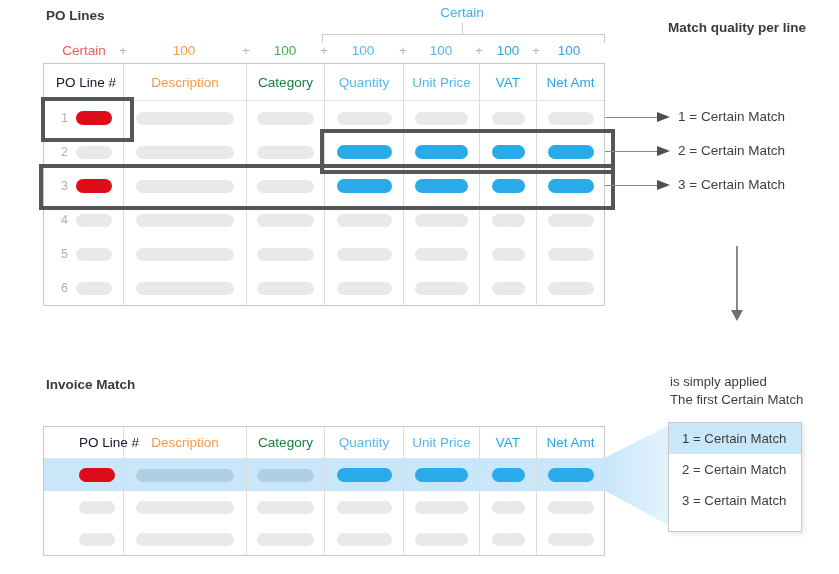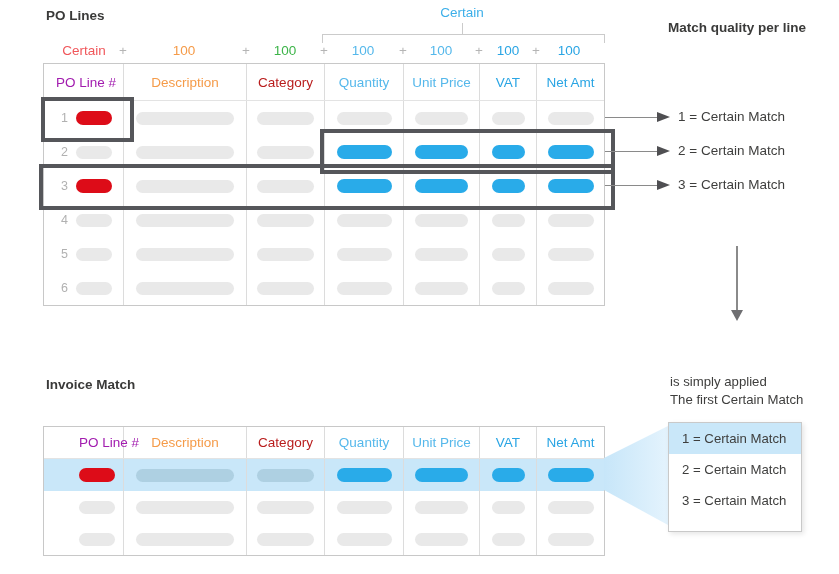--- a/index.html
+++ b/index.html
@@ -25,21 +25,21 @@
   .thead{display:flex;border-bottom:1px solid #e3e3e3;}
   .trow{display:flex;}
   .cell{box-sizing:border-box;border-right:1px solid #dcdcdc;display:flex;align-items:center;justify-content:center;}
   .cell:last-child{border-right:none;}
   .w1{width:80px;} .w2{width:123px;} .w3{width:78px;} .w4{width:79px;}
   .w5{width:76px;} .w6{width:57px;} .w7{width:67px;}
   .thead .cell{height:36px;font-size:13.5px;white-space:nowrap;}
   .po-table .trow .cell{height:34px;}
   .inv-table .thead .cell{height:31px;}
   .inv-table .trow .cell{height:32px;}
-  .c-red{color:#a21caf;} .c-orange{color:#f59b49;} .c-green{color:#b91c1c;}
+  .c-red{color:#0f172a;} .c-orange{color:#f59b49;} .c-green{color:#15803d;}
   .c-lblue{color:#55b8eb;} .c-blue{color:#2aa5e4;}
   .cell.w1{justify-content:flex-start;padding-left:12px;}
   .rownum{width:12px;text-align:right;color:#b1b1b1;font-size:12.5px;margin-right:8px;}
   .inv-table .cell.w1{padding-left:35px;}
   .pill{height:13px;border-radius:7px;background:#e9e9e9;}
   .p1{width:36px;} .pw2{width:98px;} .pw3{width:57px;} .pw4{width:55px;}
   .pw5{width:53px;} .pw6{width:33px;} .pw7{width:46px;}
   .pill.red{background:#dd0c18;height:14px;}
   .pill.blue{background:#29abe9;height:14px;}
   .pill.bluegray{background:#aed0e2;}

